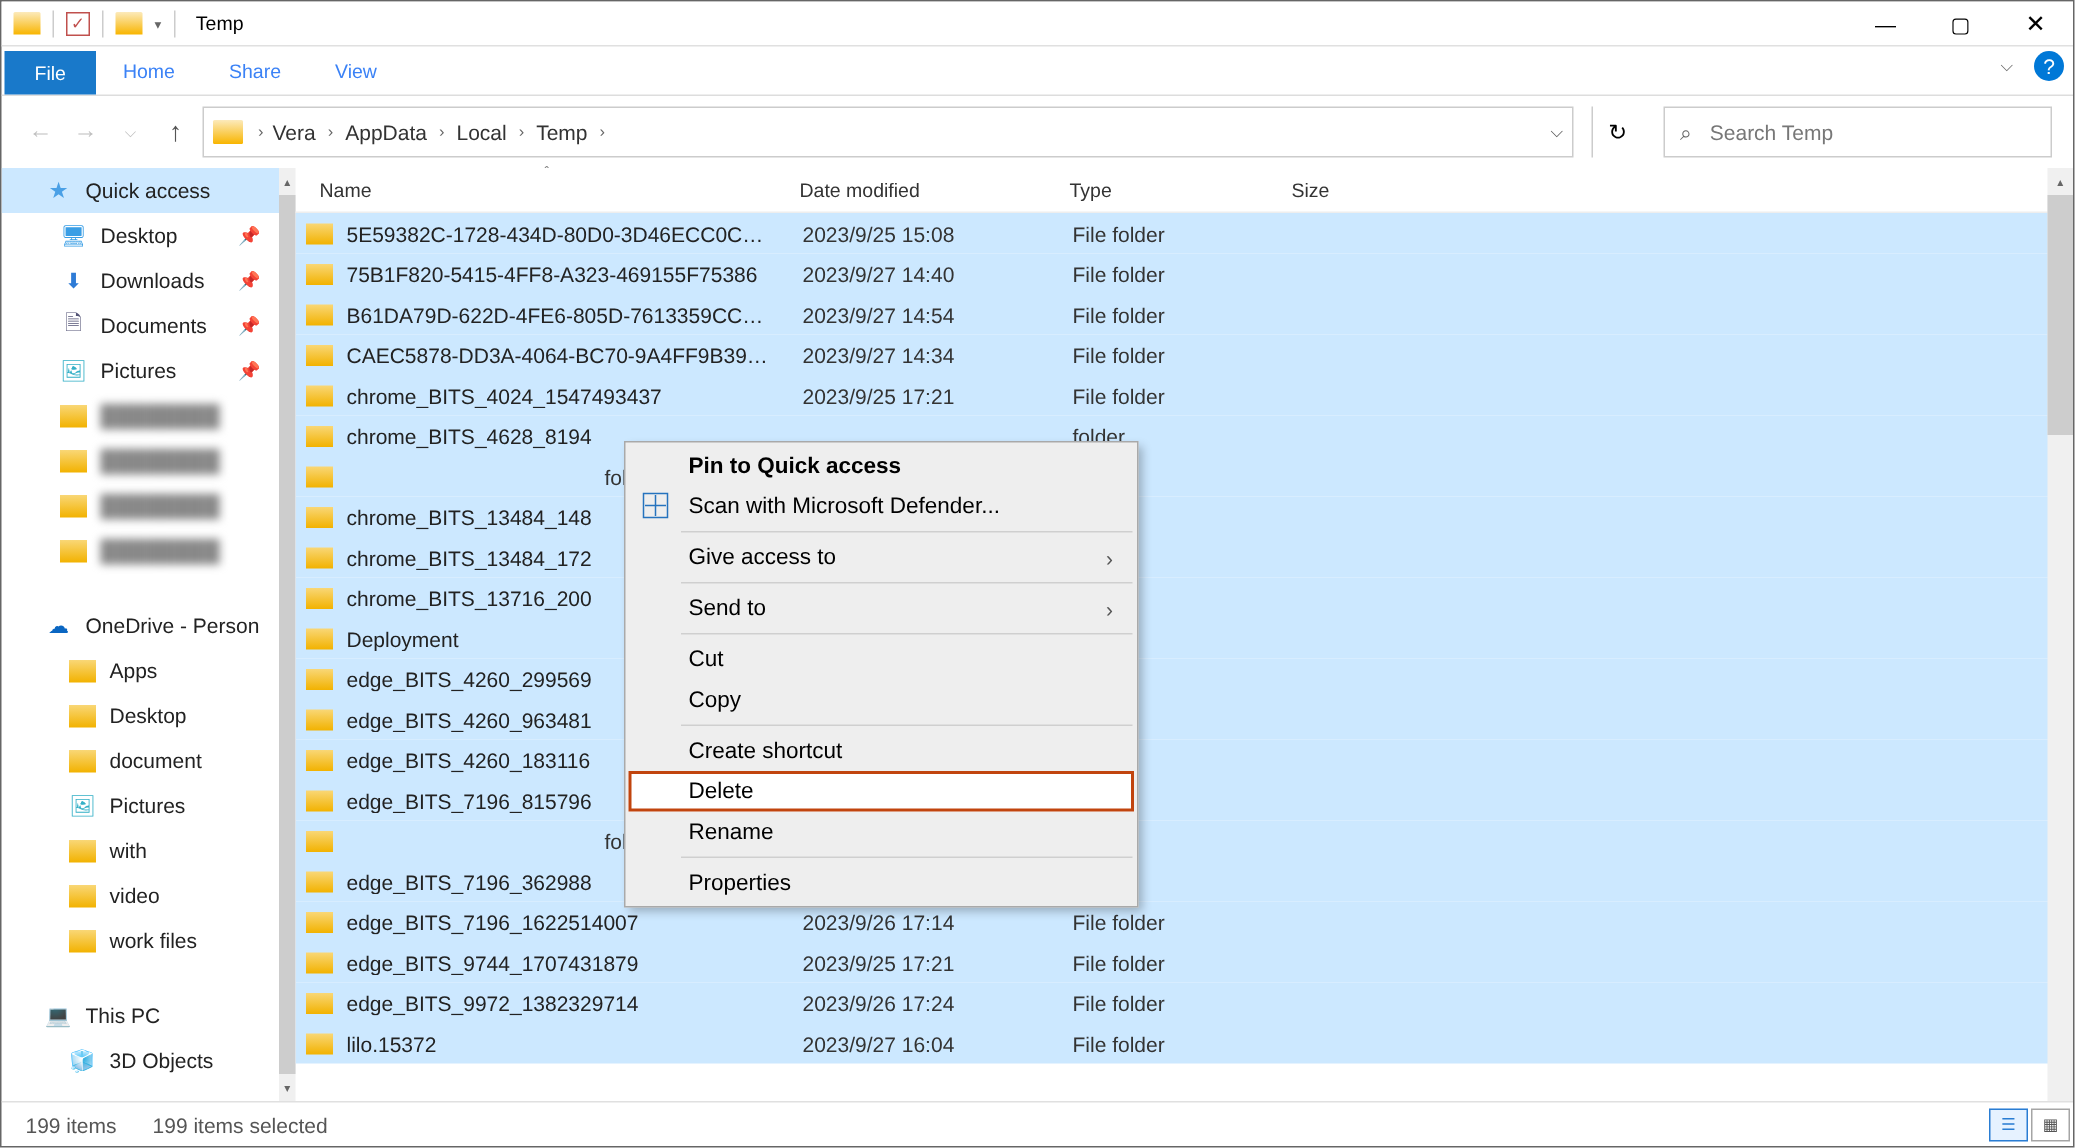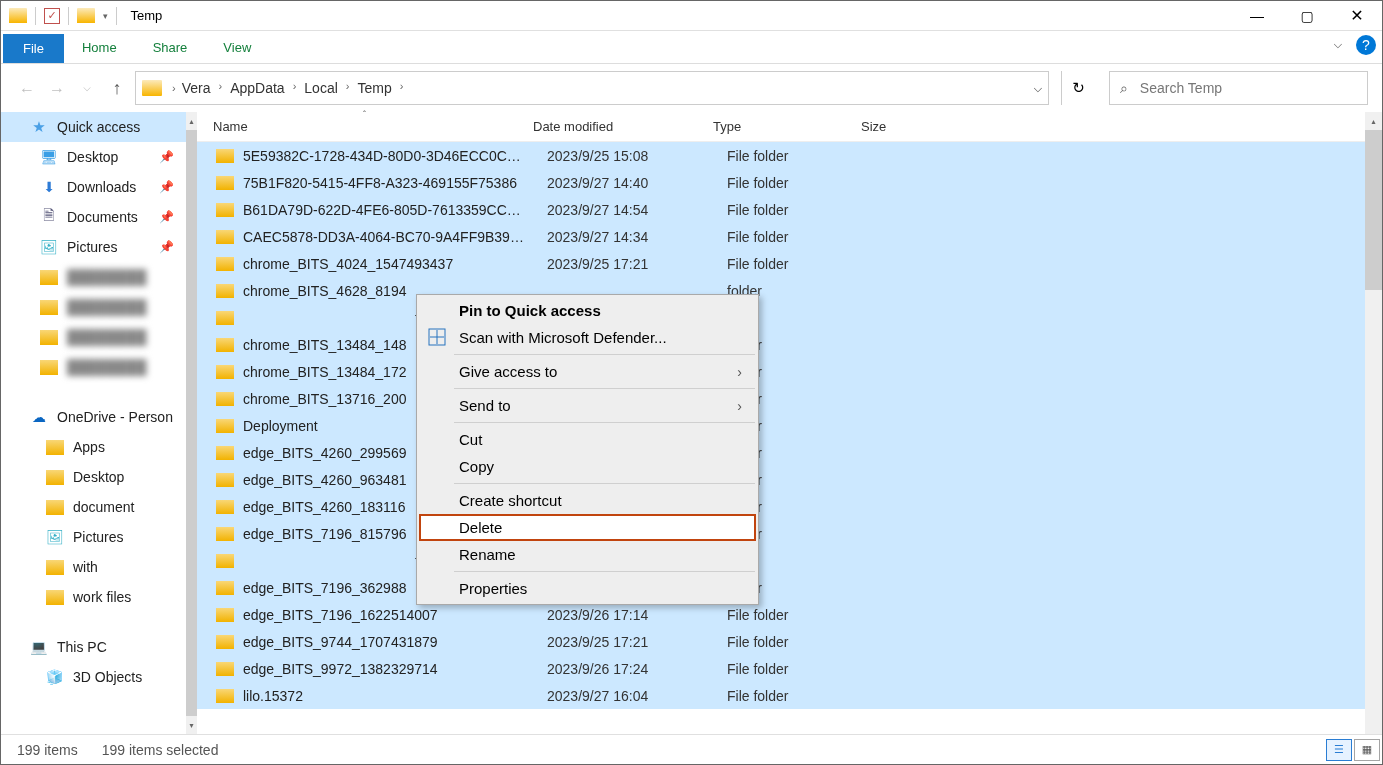--- a/index.html
+++ b/index.html
@@ -12,33 +12,33 @@
 .titlebar .sep { width: 1px; height: 18px; background: #ccc; }
 .titlebar .qat-check { width: 16px; height: 16px; color: #c0504d; border: 1px solid #c0504d; display: flex; align-items: center; justify-content: center; font-size: 11px; }
 .titlebar .title-text { margin-left: 14px; font-size: 13px; color: #000; }
 .titlebar .win-controls { margin-left: auto; display: flex; }
 .titlebar .win-btn { width: 50px; height: 30px; display: flex; align-items: center; justify-content: center; font-size: 14px; }
 .titlebar .win-btn.close { font-size: 16px; }
 
 
 .ribbon { height: 33px; display: flex; align-items: flex-end; border-bottom: 1px solid #ddd; position: relative; }
 .file-tab { background: #1979ca; color: #fff; height: 29px; padding: 0 20px; display: flex; align-items: center; font-size: 13px; margin-left: 2px; margin-top: 2px; }
-.tab { padding: 0 18px; height: 32px; display: flex; align-items: center; font-size: 13px; color: #15803d; }
+.tab { padding: 0 18px; height: 32px; display: flex; align-items: center; font-size: 13px; color: #3b82f6; }
 .ribbon-right { position: absolute; right: 6px; top: 3px; display: flex; gap: 6px; align-items: center; }
 .collapse-caret { font-size: 11px; color: #666; padding: 4px 8px; }
 .help-badge { width: 20px; height: 20px; background: #0078d7; border-radius: 50%; color: #fff; display: flex; align-items: center; justify-content: center; font-size: 14px; }
 
 
 .navbar { height: 48px; display: flex; align-items: center; padding: 0 14px; gap: 6px; }
 .nav-arrow { width: 24px; height: 24px; display: flex; align-items: center; justify-content: center; font-size: 16px; color: #9e9e9e; }
 .nav-arrow.disabled { color: #c0c0c0; }
 .up-arrow { font-size: 18px; color: #555; }
 .address-box { flex: 1; height: 34px; border: 1px solid #ccc; display: flex; align-items: center; padding: 0 6px; position: relative; }
 .bc-folder-icon { width: 20px; height: 16px; background: linear-gradient(#fceabb,#f8b500); border-radius: 1px; margin-right: 4px; }
-.bc-seg { display: flex; align-items: flex-start; font-size: 14px; color: #333; }
+.bc-seg { display: flex; align-items: center; font-size: 14px; color: #333; }
 .bc-seg .chev { padding: 0 8px; font-size: 11px; color: #666; }
 .address-right { margin-left: auto; display: flex; align-items: center; gap: 14px; }
 .addr-drop { font-size: 11px; color: #555; }
 .refresh-btn { width: 34px; height: 34px; border-left: 1px solid #ccc; display: flex; align-items: center; justify-content: center; font-size: 15px; margin-left: 6px; }
 .search-box { width: 259px; height: 34px; border: 1px solid #ccc; display: flex; align-items: center; padding: 0 10px; margin-left: 8px; color: #777; font-size: 14px; gap: 12px; }
 .search-icon { font-size: 14px; color: #666; }
 
 
 .main { display: flex; height: calc(100% - 30px - 33px - 48px - 30px); }
 
@@ -68,21 +68,21 @@
 
 .filelist { flex: 1; display: flex; flex-direction: column; position: relative; }
 .columns { display: flex; height: 30px; border-bottom: 1px solid #eee; padding-left: 6px; }
 .col-h { display: flex; align-items: center; font-size: 13px; color: #333; padding-left: 10px; position: relative; }
 .col-name { width: 320px; }
 .col-date { width: 180px; }
 .col-type { width: 148px; }
 .col-size { width: 120px; }
 .sort-ind { position: absolute; left: 50%; top: -3px; font-size: 9px; color: #666; }
 .rows { flex: 1; overflow: hidden; position: relative; }
-.row { display: flex; align-items: center; height: 27px; padding-left: 18px; background: #cce8ff; font-size: 14px; color: #222; }
+.row { display: flex; align-items: center; height: 27px; padding-left: 6px; background: #cce8ff; font-size: 14px; color: #222; }
 .row .fi { width: 20px; display: flex; align-items: center; justify-content: center; }
 .row .fi .folder-icon { width: 18px; height: 14px; }
 .row .rname { width: 312px; padding-left: 8px; white-space: nowrap; overflow: hidden; text-overflow: ellipsis; }
 .row .rdate { width: 180px; color: #333; }
 .row .rtype { width: 148px; color: #333; }
 .row .rsize { width: 120px; }
 .rows-scroll { position: absolute; right: 0; top: 0; bottom: 0; width: 17px; background: #f0f0f0; }
 .rows-scroll .thumb { position: absolute; top: 18px; height: 160px; width: 100%; background: #cdcdcd; }
 
 
@@ -250,20 +250,26 @@
       <div class="np-item child">
           <span class="icon">
             <span class="folder-icon"></span>
           </span>
           <span class="label">with</span>
         </div>
       <div class="np-item child">
           <span class="icon">
             <span class="folder-icon"></span>
           </span>
+          <span class="label">video</span>
+        </div>
+      <div class="np-item child">
+          <span class="icon">
+            <span class="folder-icon"></span>
+          </span>
           <span class="label">work files</span>
         </div>
       <div class="np-gap"></div>
       <div class="np-item" style="padding-left:28px">
           <span class="icon pc-icon">💻</span>
           <span class="label">This PC</span>
         </div>
       <div class="np-item child">
           <span class="icon obj3d-icon">🧊</span>
           <span class="label">3D Objects</span>

